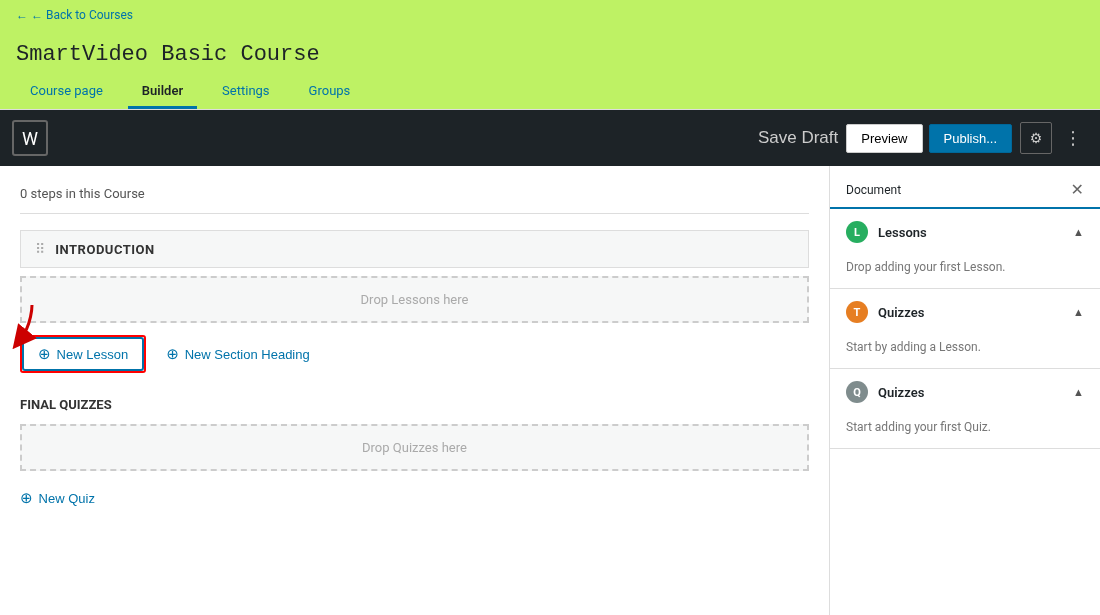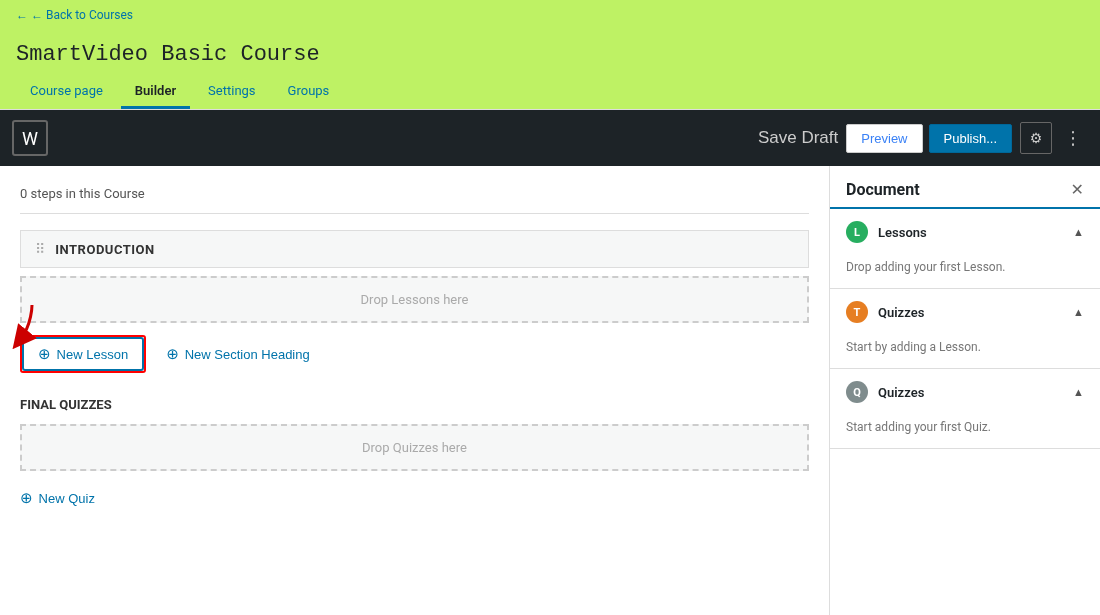--- a/index.html
+++ b/index.html
@@ -1,29 +1,29 @@
 <!DOCTYPE html>
 <html><head>
   <meta charset="utf-8">
   <style>
     * { box-sizing: border-box; margin: 0; padding: 0; }
     body { font-family: -apple-system, BlinkMacSystemFont, "Segoe UI", Roboto, sans-serif; font-size: 13px; color: #333; background: #f0f0f1; }
 
     .top-bar { background: #bef264; padding: 4px 16px 0; border-bottom: 1px solid #ddd; }
     .back-link { color: #0073aa; text-decoration: none; font-size: 12px; display: inline-block; padding: 4px 0; }
     .page-title { font-size: 22px; font-weight: 400; color: #1d2327; margin: 16px 0 8px; font-family: Liberation Mono, monospace; }
-    .tabs { display: flex; gap: 4px; }
+    .tabs { display: flex; gap: 11px; }
     .tab { padding: 8px 14px; font-size: 13px; color: #0073aa; text-decoration: none; border-bottom: 3px solid transparent; cursor: pointer; }
     .tab.active { color: #1d2327; border-bottom: 3px solid #0073aa; font-weight: 600; }
 
     .editor-bar { background: #1d2327; display: flex; align-items: center; padding: 0 12px; height: 56px; }
     .wp-icon { width: 36px; height: 36px; background: #1d2327; border: 2px solid #666; border-radius: 3px; display: flex; align-items: center; justify-content: center; color: #fff; font-size: 18px; cursor: pointer; }
     .editor-bar-spacer { flex: 1; }
     .save-draft-btn { background: none; border: none; color: #ccc; font-size: 17px; cursor: pointer; margin-right: 8px; }
-    .preview-btn { background: #fff; border: 1px solid #ccc; color: #3b82f6; padding: 6px 14px; border-radius: 2px; font-size: 13px; cursor: pointer; }
+    .preview-btn { background: #fff; border: 1px solid #ccc; color: #000000; padding: 6px 14px; border-radius: 2px; font-size: 13px; cursor: pointer; }
     .publish-btn { background: #0073aa; border: 1px solid #006799; color: #fff; padding: 6px 14px; border-radius: 2px; font-size: 13px; cursor: pointer; margin-left: 6px; }
     .gear-btn { background: none; border: 1px solid #666; color: #ccc; width: 32px; height: 32px; border-radius: 2px; cursor: pointer; font-size: 14px; margin-left: 8px; display: flex; align-items: center; justify-content: center; }
     .more-btn { background: none; border: none; color: #ccc; font-size: 18px; cursor: pointer; margin-left: 6px; padding: 4px 6px; }
 
     .main-layout { display: flex; height: calc(615px - 56px - 95px); }
     .content-area { flex: 1; background: #fff; padding: 20px 20px; overflow-y: auto; border-right: 1px solid #ddd; }
     .sidebar { width: 270px; background: #fff; overflow-y: auto; }
 
     .steps-count { font-size: 13px; color: #555; margin-bottom: 12px; }
     .steps-divider { border: none; border-top: 1px solid #ddd; margin-bottom: 16px; }
@@ -36,21 +36,21 @@
     .drop-zone { border: 2px dashed #ccc; background: #f6f7f7; text-align: center; padding: 14px; color: #aaa; font-size: 13px; margin: 4px 0 12px; }
 
     .add-buttons { display: flex; gap: 20px; margin-bottom: 24px; align-items: center; }
     .add-btn { display: flex; align-items: center; gap: 6px; color: #0073aa; background: none; border: 2px solid #0073aa; border-radius: 3px; padding: 6px 14px; font-size: 13px; cursor: pointer; }
     .add-btn-plain { display: flex; align-items: center; gap: 6px; color: #0073aa; background: none; border: none; font-size: 13px; cursor: pointer; padding: 6px 0; }
 
     .final-quizzes-title { font-size: 13px; font-weight: 700; color: #333; text-transform: uppercase; margin-bottom: 12px; }
 
     
     .sidebar-header { display: flex; align-items: center; justify-content: space-between; padding: 14px 16px 8px; border-bottom: 2px solid #0073aa; }
-    .sidebar-title { font-weight: 700; font-size: 16px; color: #1d2327; }
+    .sidebar-title { font-weight: 400; font-size: 12px; color: #1d2327; }
     .sidebar-close { background: none; border: none; color: #666; font-size: 16px; cursor: pointer; }
 
     .sidebar-section { border-bottom: 1px solid #ddd; }
     .sidebar-section-header { display: flex; align-items: center; justify-content: space-between; padding: 12px 16px; cursor: pointer; }
     .sidebar-section-left { display: flex; align-items: center; gap: 10px; }
     .sidebar-icon { width: 22px; height: 22px; border-radius: 50%; display: flex; align-items: center; justify-content: center; color: #fff; font-size: 11px; font-weight: 700; }
     .icon-lessons { background: #27ae60; }
     .icon-topics { background: #e67e22; }
     .icon-quizzes { background: #7f8c8d; }
     .sidebar-section-title { font-size: 13px; font-weight: 600; color: #1d2327; }

